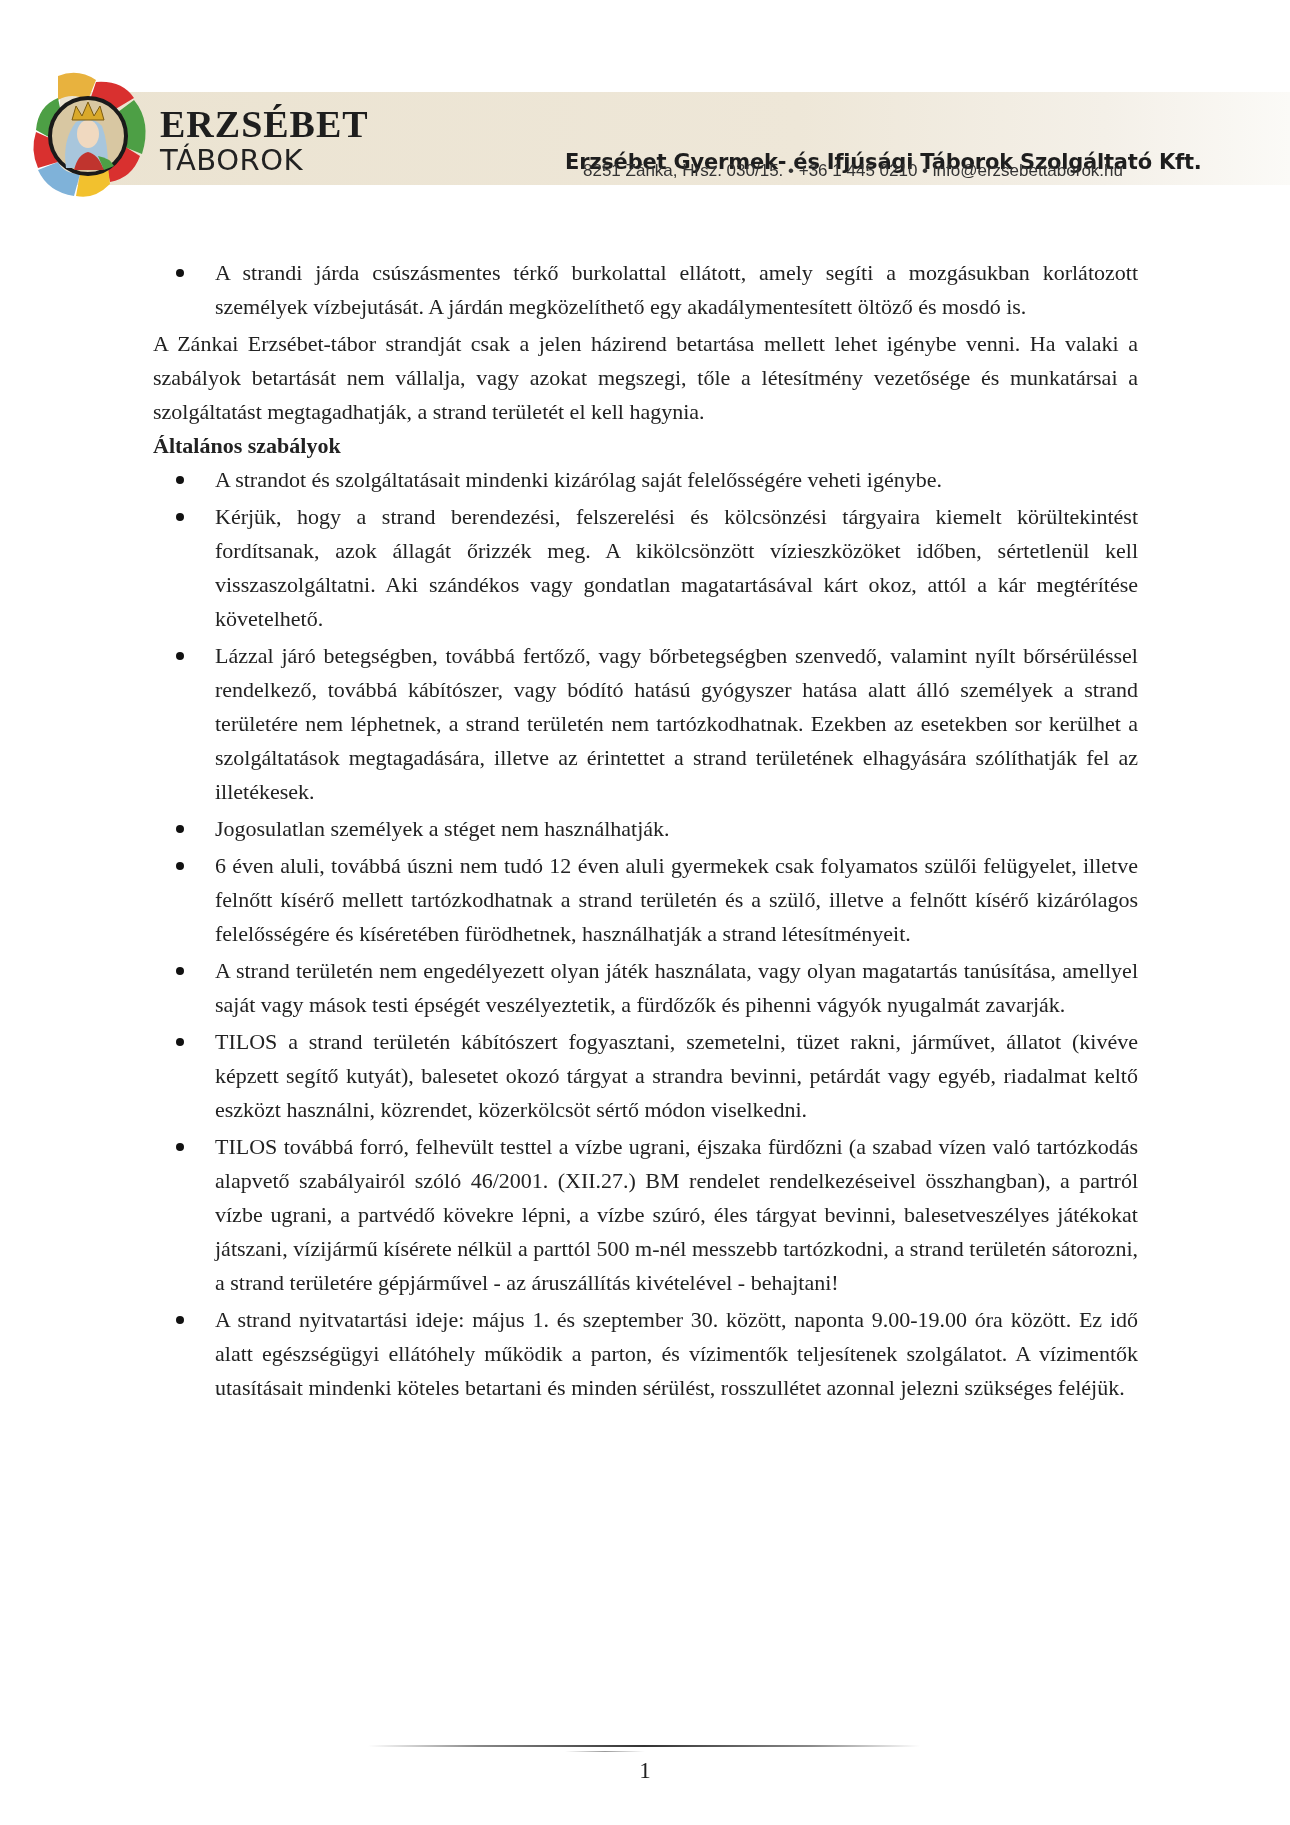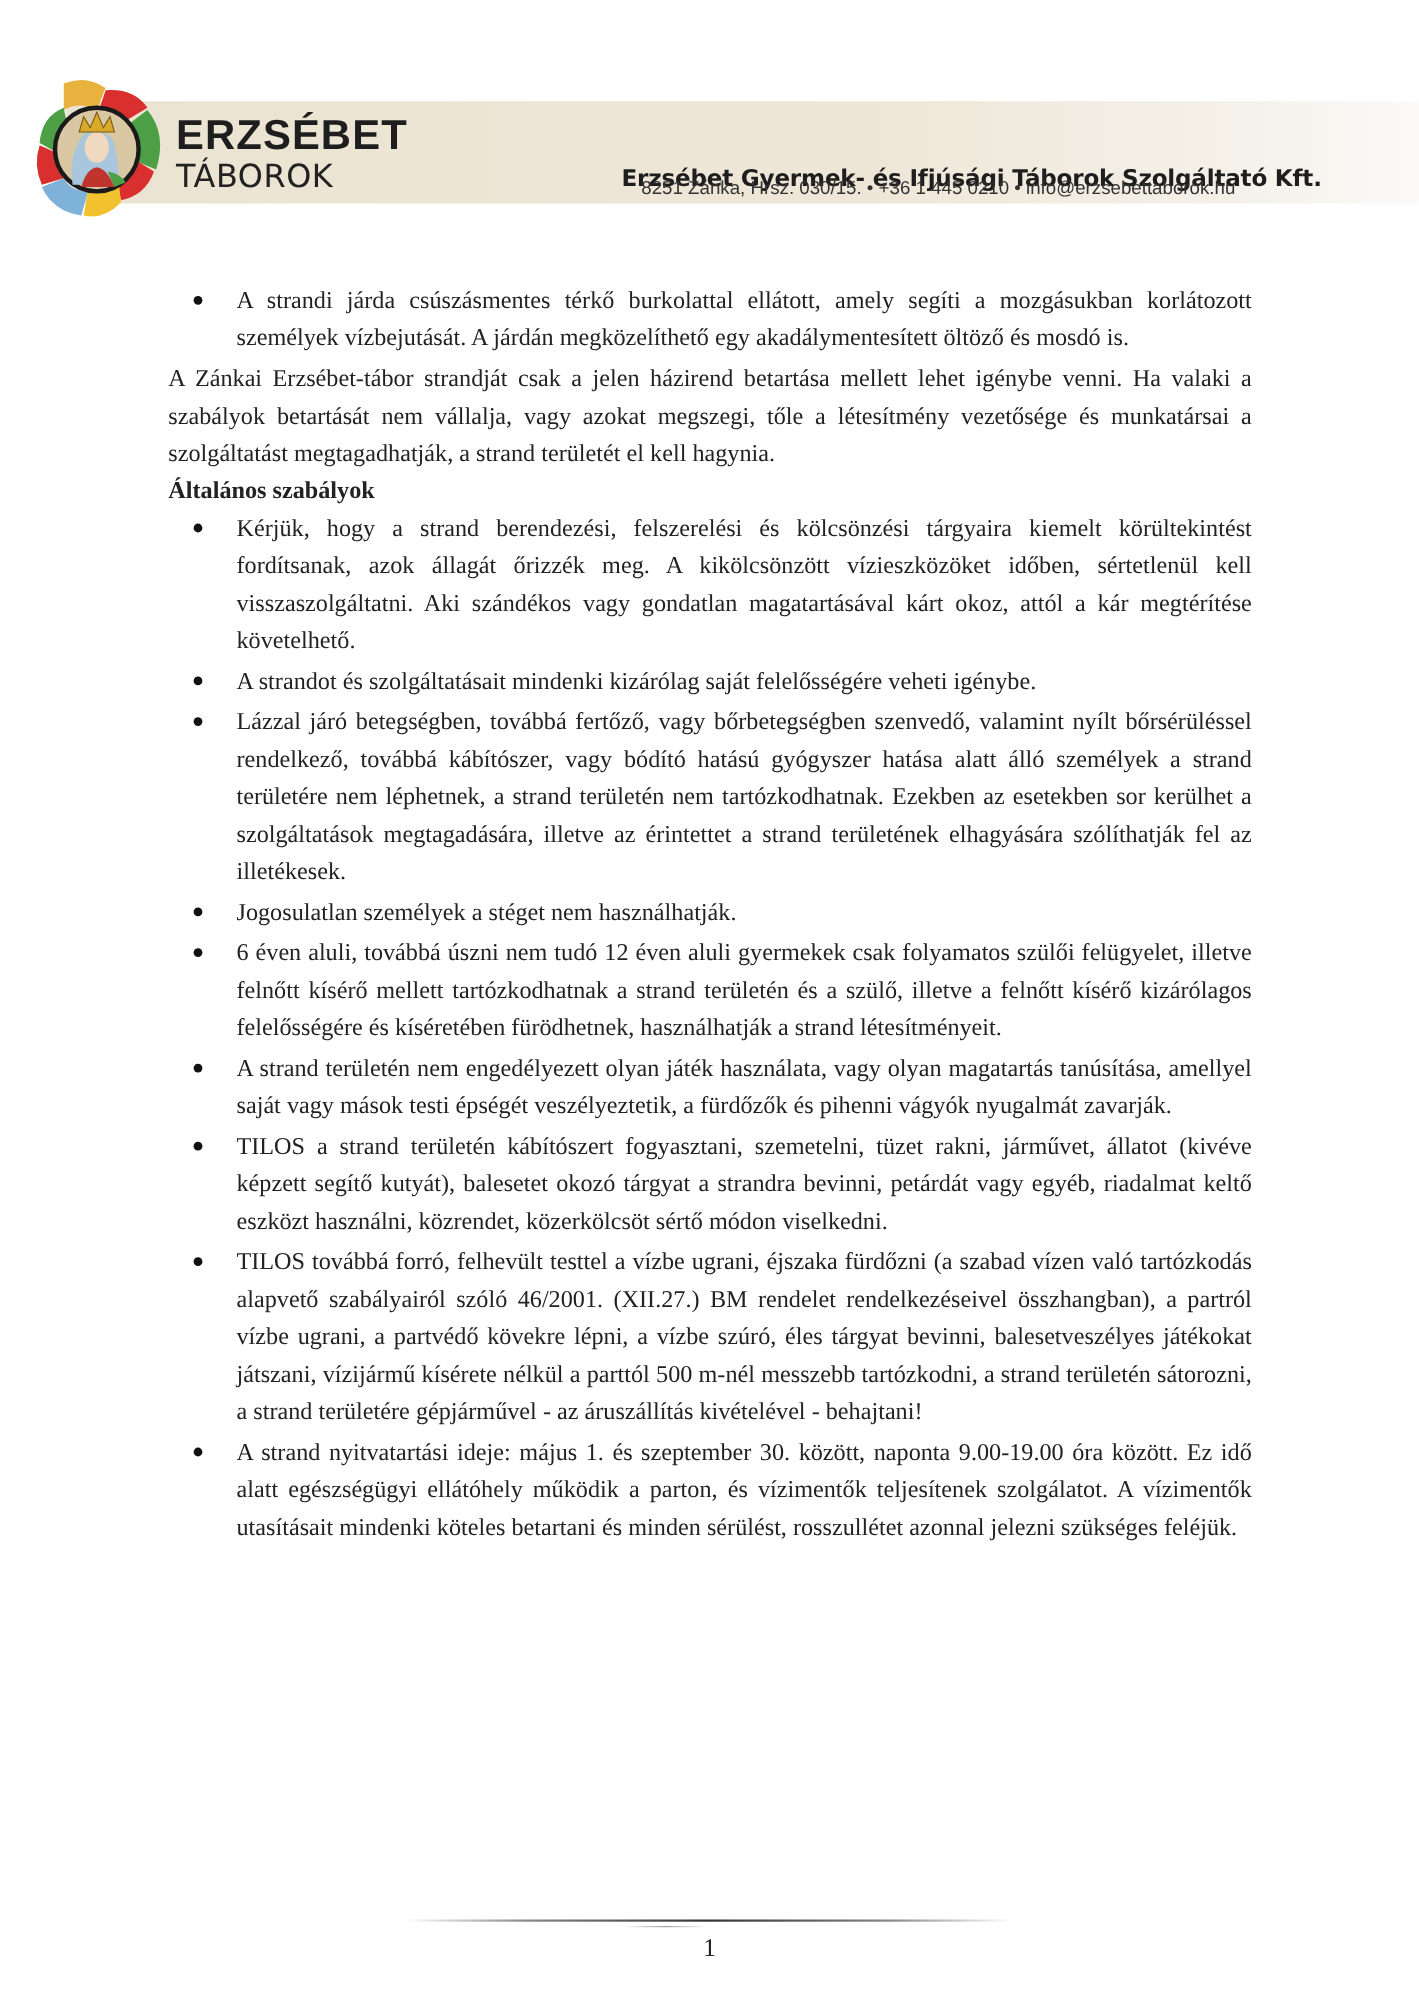--- a/index.html
+++ b/index.html
@@ -6,21 +6,21 @@
   body { width: 1290px; height: 1825px; position: relative; overflow: hidden; }
   .header-band {
     position: absolute; left: 60px; top: 92px; width: 1230px; height: 93px;
     background: linear-gradient(to right, #ebe3d1 0%, #eee7d8 60%, #f4f0e8 85%, #fbfaf7 100%);
   }
   .logo {
     position: absolute; left: 18px; top: 70px; width: 140px; height: 132px;
   }
   .brand-main {
     position: absolute; left: 160px; top: 102px;
-    font-family: Liberation Sans, sans-serif; font-weight: bold; font-size: 38px;
+    font-family: Liberation Serif, serif; font-weight: bold; font-size: 38px;
     letter-spacing: 1px; color: #1e1e1e;
   }
   .brand-sub {
     position: absolute; left: 160px; top: 143px;
     font-family: "DejaVu Sans", sans-serif; font-size: 29px; color: #222;
     letter-spacing: 0.5px;
   }
   .company-name {
     position: absolute; left: 565px; top: 114px;
     font-family: "DejaVu Sans", sans-serif; font-weight: bold; font-size: 21px; color: #1e1e1e;
@@ -90,22 +90,22 @@
       <span class="bullet"></span>
       <span>A strandi járda csúszásmentes térkő burkolattal ellátott, amely segíti a mozgásukban korlátozott személyek vízbejutását. A járdán megközelíthető  egy akadálymentesített öltöző és mosdó is.</span>
     </li>
   </ul>
 
   <p class="para">A Zánkai Erzsébet-tábor strandját csak a jelen házirend betartása mellett lehet igénybe venni. Ha valaki a szabályok betartását nem vállalja, vagy azokat megszegi, tőle a létesítmény vezetősége és munkatársai a szolgáltatást megtagadhatják, a strand területét el kell hagynia.</p>
 
   <p class="heading">Általános szabályok</p>
 
   <ul>
+    <li><span class="bullet"></span><span>A strandot és szolgáltatásait mindenki kizárólag saját felelősségére veheti igénybe.</span></li>
     <li><span class="bullet"></span><span>Kérjük, hogy a strand berendezési, felszerelési és kölcsönzési tárgyaira kiemelt körültekintést fordítsanak, azok állagát őrizzék meg. A kikölcsönzött vízieszközöket időben, sértetlenül kell visszaszolgáltatni. Aki szándékos vagy gondatlan magatartásával kárt okoz, attól a kár megtérítése követelhető.</span></li>
-    <li><span class="bullet"></span><span>A strandot és szolgáltatásait mindenki kizárólag saját felelősségére veheti igénybe.</span></li>
     <li><span class="bullet"></span><span>Lázzal járó betegségben, továbbá fertőző, vagy bőrbetegségben szenvedő, valamint nyílt bőrsérüléssel rendelkező, továbbá kábítószer, vagy bódító hatású gyógyszer hatása alatt álló személyek a strand területére nem léphetnek, a strand területén nem tartózkodhatnak. Ezekben az esetekben sor kerülhet a szolgáltatások megtagadására, illetve az érintettet a strand területének elhagyására szólíthatják fel az illetékesek.</span></li>
     <li><span class="bullet"></span><span>Jogosulatlan személyek a stéget nem használhatják.</span></li>
     <li><span class="bullet"></span><span>6 éven aluli, továbbá úszni nem tudó 12 éven aluli gyermekek csak folyamatos szülői felügyelet, illetve felnőtt kísérő mellett tartózkodhatnak a strand területén és a szülő, illetve a felnőtt kísérő kizárólagos felelősségére és kíséretében fürödhetnek, használhatják a strand létesítményeit.</span></li>
     <li><span class="bullet"></span><span>A strand területén nem engedélyezett olyan játék használata, vagy olyan magatartás tanúsítása, amellyel saját vagy mások testi épségét veszélyeztetik, a fürdőzők és pihenni vágyók nyugalmát zavarják.</span></li>
     <li><span class="bullet"></span><span>TILOS a strand területén kábítószert fogyasztani, szemetelni, tüzet rakni, járművet, állatot (kivéve képzett segítő kutyát), balesetet okozó tárgyat a strandra bevinni, petárdát vagy egyéb, riadalmat keltő eszközt használni, közrendet, közerkölcsöt sértő módon viselkedni.</span></li>
     <li><span class="bullet"></span><span>TILOS továbbá forró, felhevült testtel a vízbe ugrani, éjszaka fürdőzni (a szabad vízen való tartózkodás alapvető szabályairól szóló 46/2001. (XII.27.) BM rendelet rendelkezéseivel összhangban), a partról vízbe ugrani, a partvédő kövekre lépni, a vízbe szúró, éles tárgyat bevinni, balesetveszélyes játékokat játszani, vízijármű kísérete nélkül a parttól 500 m-nél messzebb tartózkodni, a strand területén sátorozni, a strand területére gépjárművel - az áruszállítás kivételével - behajtani!</span></li>
     <li><span class="bullet"></span><span>A strand nyitvatartási ideje: május 1. és szeptember 30. között, naponta 9.00-19.00 óra között. Ez idő alatt egészségügyi ellátóhely működik a parton, és vízimentők teljesítenek szolgálatot. A vízimentők utasításait mindenki köteles betartani és minden sérülést, rosszullétet azonnal jelezni szükséges feléjük.</span></li>
   </ul>
 </div>
 

